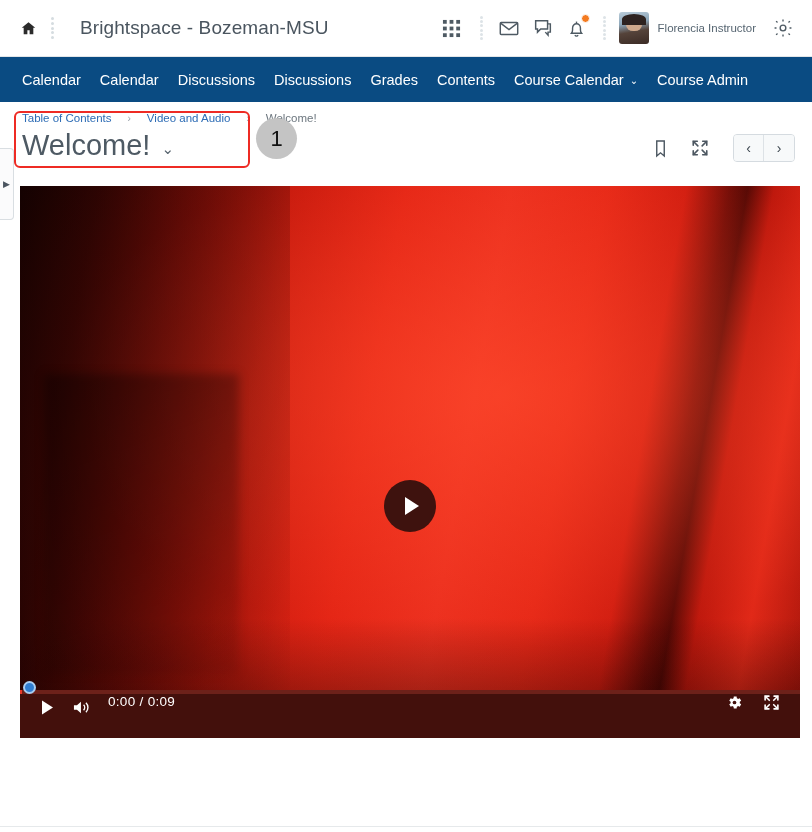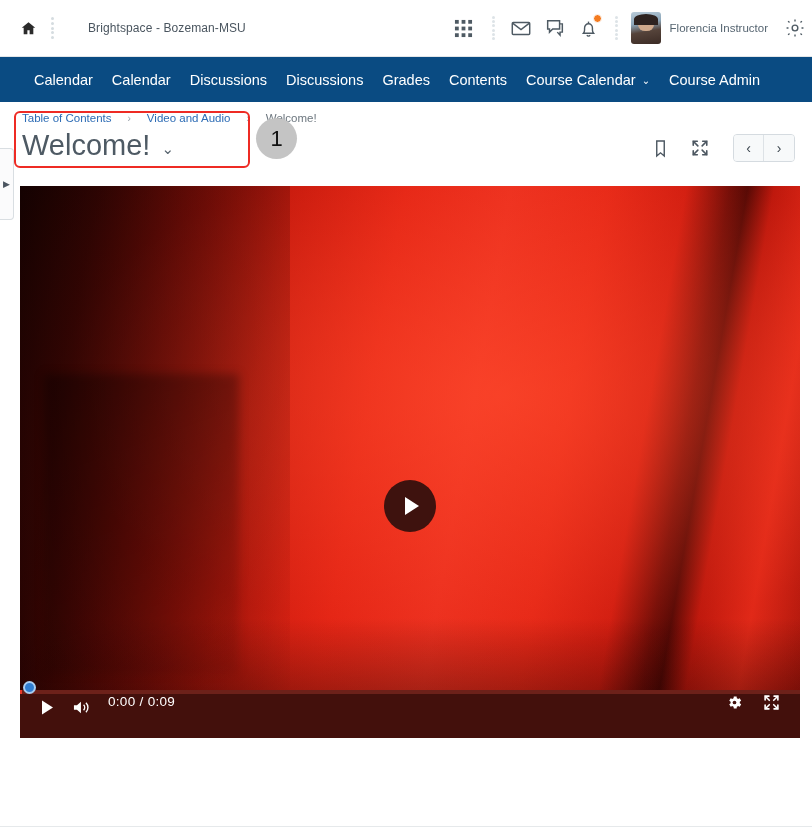--- a/index.html
+++ b/index.html
@@ -14,43 +14,43 @@
   
   .topbar {
     position: absolute; top: 0; left: 0; width: 812px; height: 57px;
     background: #ffffff; border-bottom: 1px solid #e3e6e8;
     display: flex; align-items: center;
   }
   .home-icon { margin-left: 18px; width: 20px; height: 20px; display:flex; align-items:center; justify-content:center; color:#2b2b2b; cursor:pointer; }
   .vdots { width: 3px; height: 22px; margin-left: 13px; display:flex; flex-direction:column; justify-content:space-between; }
   .vdots i { display:block; width:3px; height:3px; background:#d5dce0; border-radius:50%; }
   .brand-title {
-    margin-left: 34px; font-size: 12px; color: #4a555f; font-weight: 400;
+    margin-left: 26px; font-size: 19px; color: #4a555f; font-weight: 400;
     letter-spacing: .1px; white-space: nowrap;
   }
-  .top-right { margin-left:auto; display:flex; align-items:center; height:100%; }
+  .top-right { margin-left:auto; display:flex; align-items:center; height:100%; padding-right: 12px; }
   .ticon { width: 34px; height: 34px; display:flex; align-items:center; justify-content:center; color:#4e5a63; cursor:pointer; position:relative; }
   .ticon.waffle { margin-right: 2px; }
   .sep-dots { width:3px; height:24px; margin:0 9px; display:flex; flex-direction:column; justify-content:space-between; }
   .sep-dots i { display:block; width:3px; height:3px; background:#dde3e7; border-radius:50%; }
   .badge { position:absolute; top:3px; right:4px; width:9px; height:9px; border-radius:50%; background:#f47b20; border:1.5px solid #fff; }
   .avatar {
     width: 30px; height: 32px; border-radius: 3px; overflow:hidden; margin-left: 4px;
     background: linear-gradient(170deg,#b9cbd8 0%,#8da7ba 35%,#55433a 60%,#3b2b25 100%);
     position: relative; flex: none; cursor:pointer;
   }
   .avatar::before { content:""; position:absolute; left:7px; top:5px; width:16px; height:14px; border-radius:50% 50% 45% 45%; background:#cfa98c; }
   .avatar::after { content:""; position:absolute; left:3px; top:2px; width:24px; height:11px; border-radius:50% 50% 0 0; background:#2e2320; }
   .user-name { font-size: 11.5px; color:#566571; margin-left: 9px; white-space:nowrap; cursor:pointer; }
   .gear-top { margin-left: 10px; }
 
   
   .navbar {
     position:absolute; top:57px; left:0; width:812px; height:45px;
-    background:#0a4b82; display:flex; align-items:center; padding-left: 34px;
+    background:#0a4b82; display:flex; align-items:center; padding-left: 22px;
   }
   .nav-item {
     color:#ffffff; font-size:14.5px; margin-right:19px; white-space:nowrap; cursor:pointer;
     display:flex; align-items:center; gap:6px;
   }
   .nav-item .chev { font-size:10px; position:relative; top:1px; }
 
   
   .side-handle {
     position:absolute; left:0; top:148px; width:14px; height:72px;

